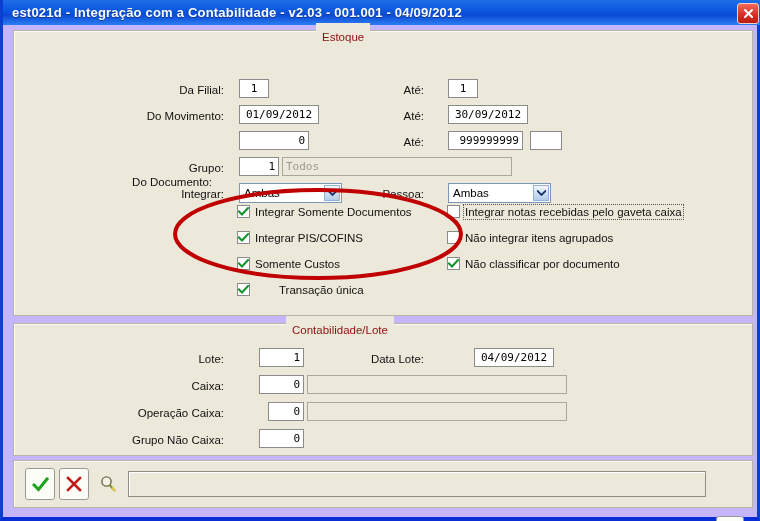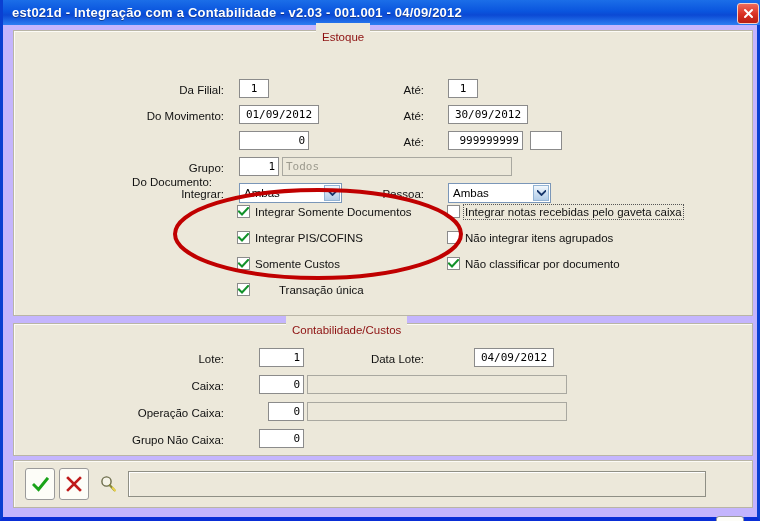--- a/index.html
+++ b/index.html
@@ -228,21 +228,21 @@
       <span class="box">
         <svg width="11" height="9" viewBox="0 0 11 9">
             <path d="M1 4.5 L4 7.5 L10 1" stroke="#12912a" stroke-width="2" fill="none" stroke-linecap="square"></path>
           </svg>
       </span>
       <span class="txt">Não classificar por documento</span>
     </div>
   </div>
 
   <div class="panel" id="panel-contab">
-    <div class="group-caption" style="left:272px;">Contabilidade/Custos</div>
+    <div class="group-caption" style="left:272px;">Contabilidade/Lote</div>
 
     <div class="lbl" style="left:150px;top:28px;width:60px;">Lote:</div>
     <div class="fld num" style="left:245px;top:24px;width:45px;">1</div>
     <div class="lbl" style="left:330px;top:28px;width:80px;">Data Lote:</div>
     <div class="fld ctr" style="left:460px;top:24px;width:80px;">04/09/2012</div>
 
     <div class="lbl" style="left:150px;top:55px;width:60px;">Caixa:</div>
     <div class="fld num" style="left:245px;top:51px;width:45px;">0</div>
     <div class="fld disabled" style="left:293px;top:51px;width:260px;text-align:left;"></div>
 

